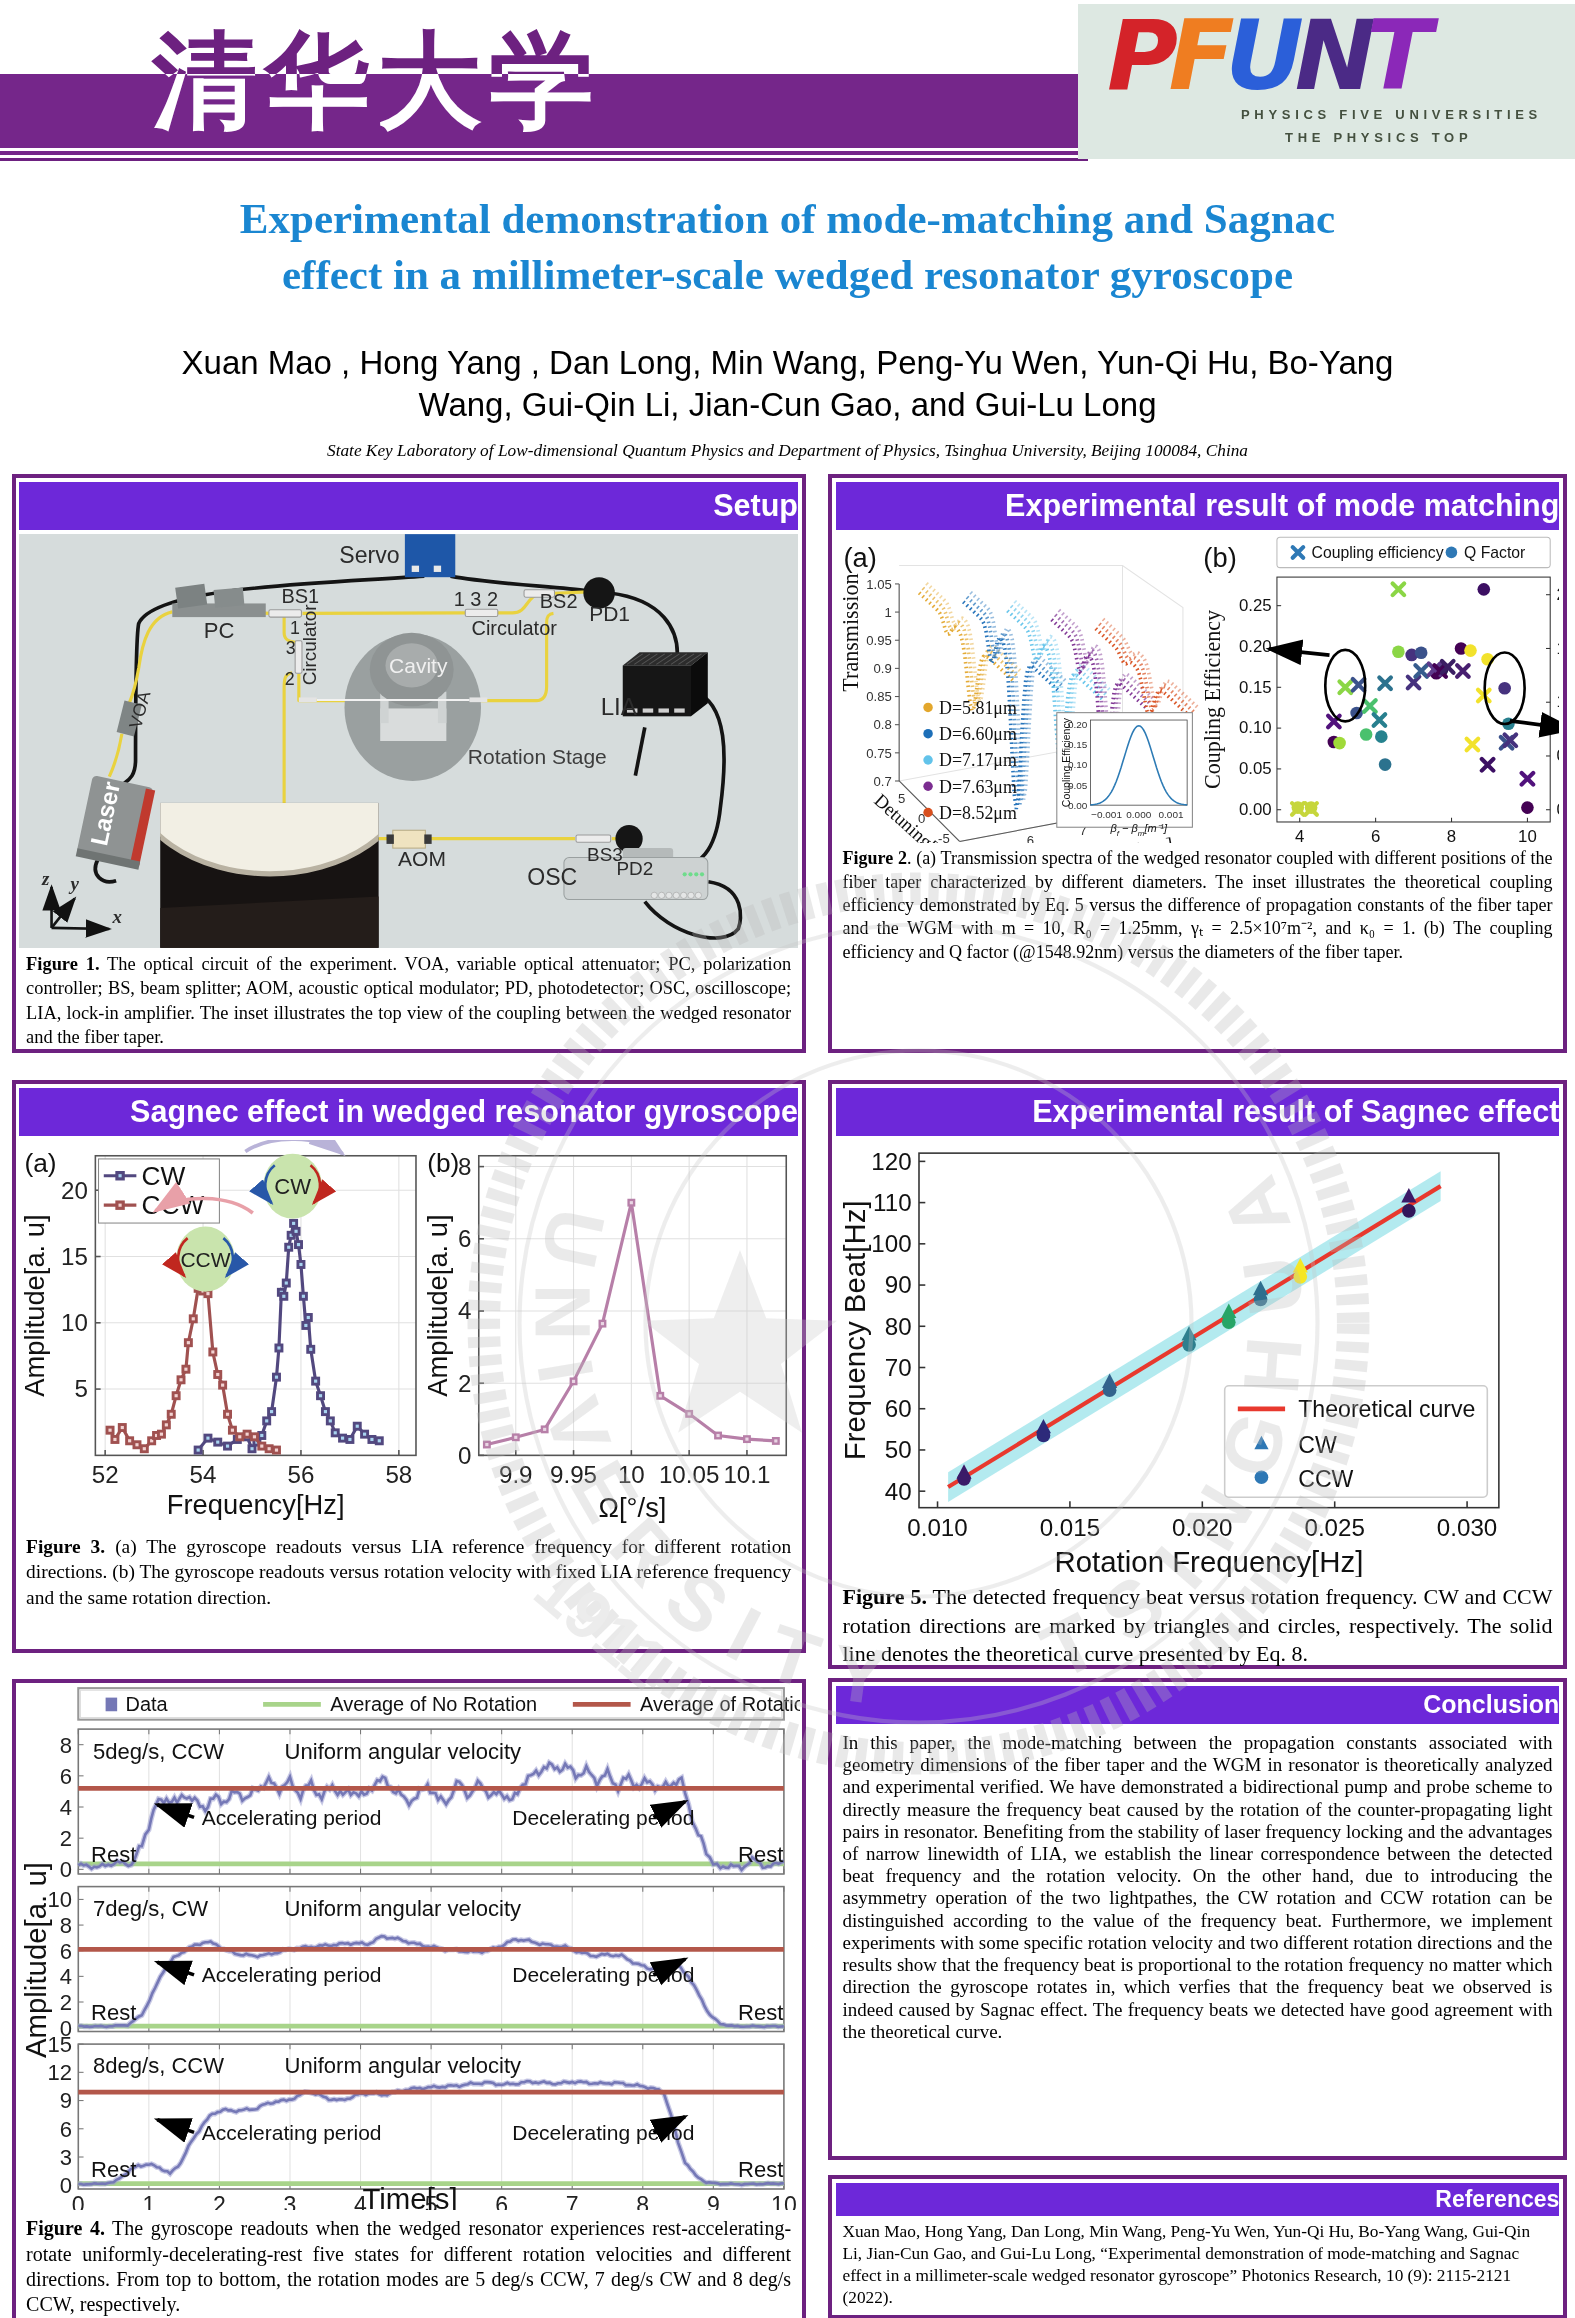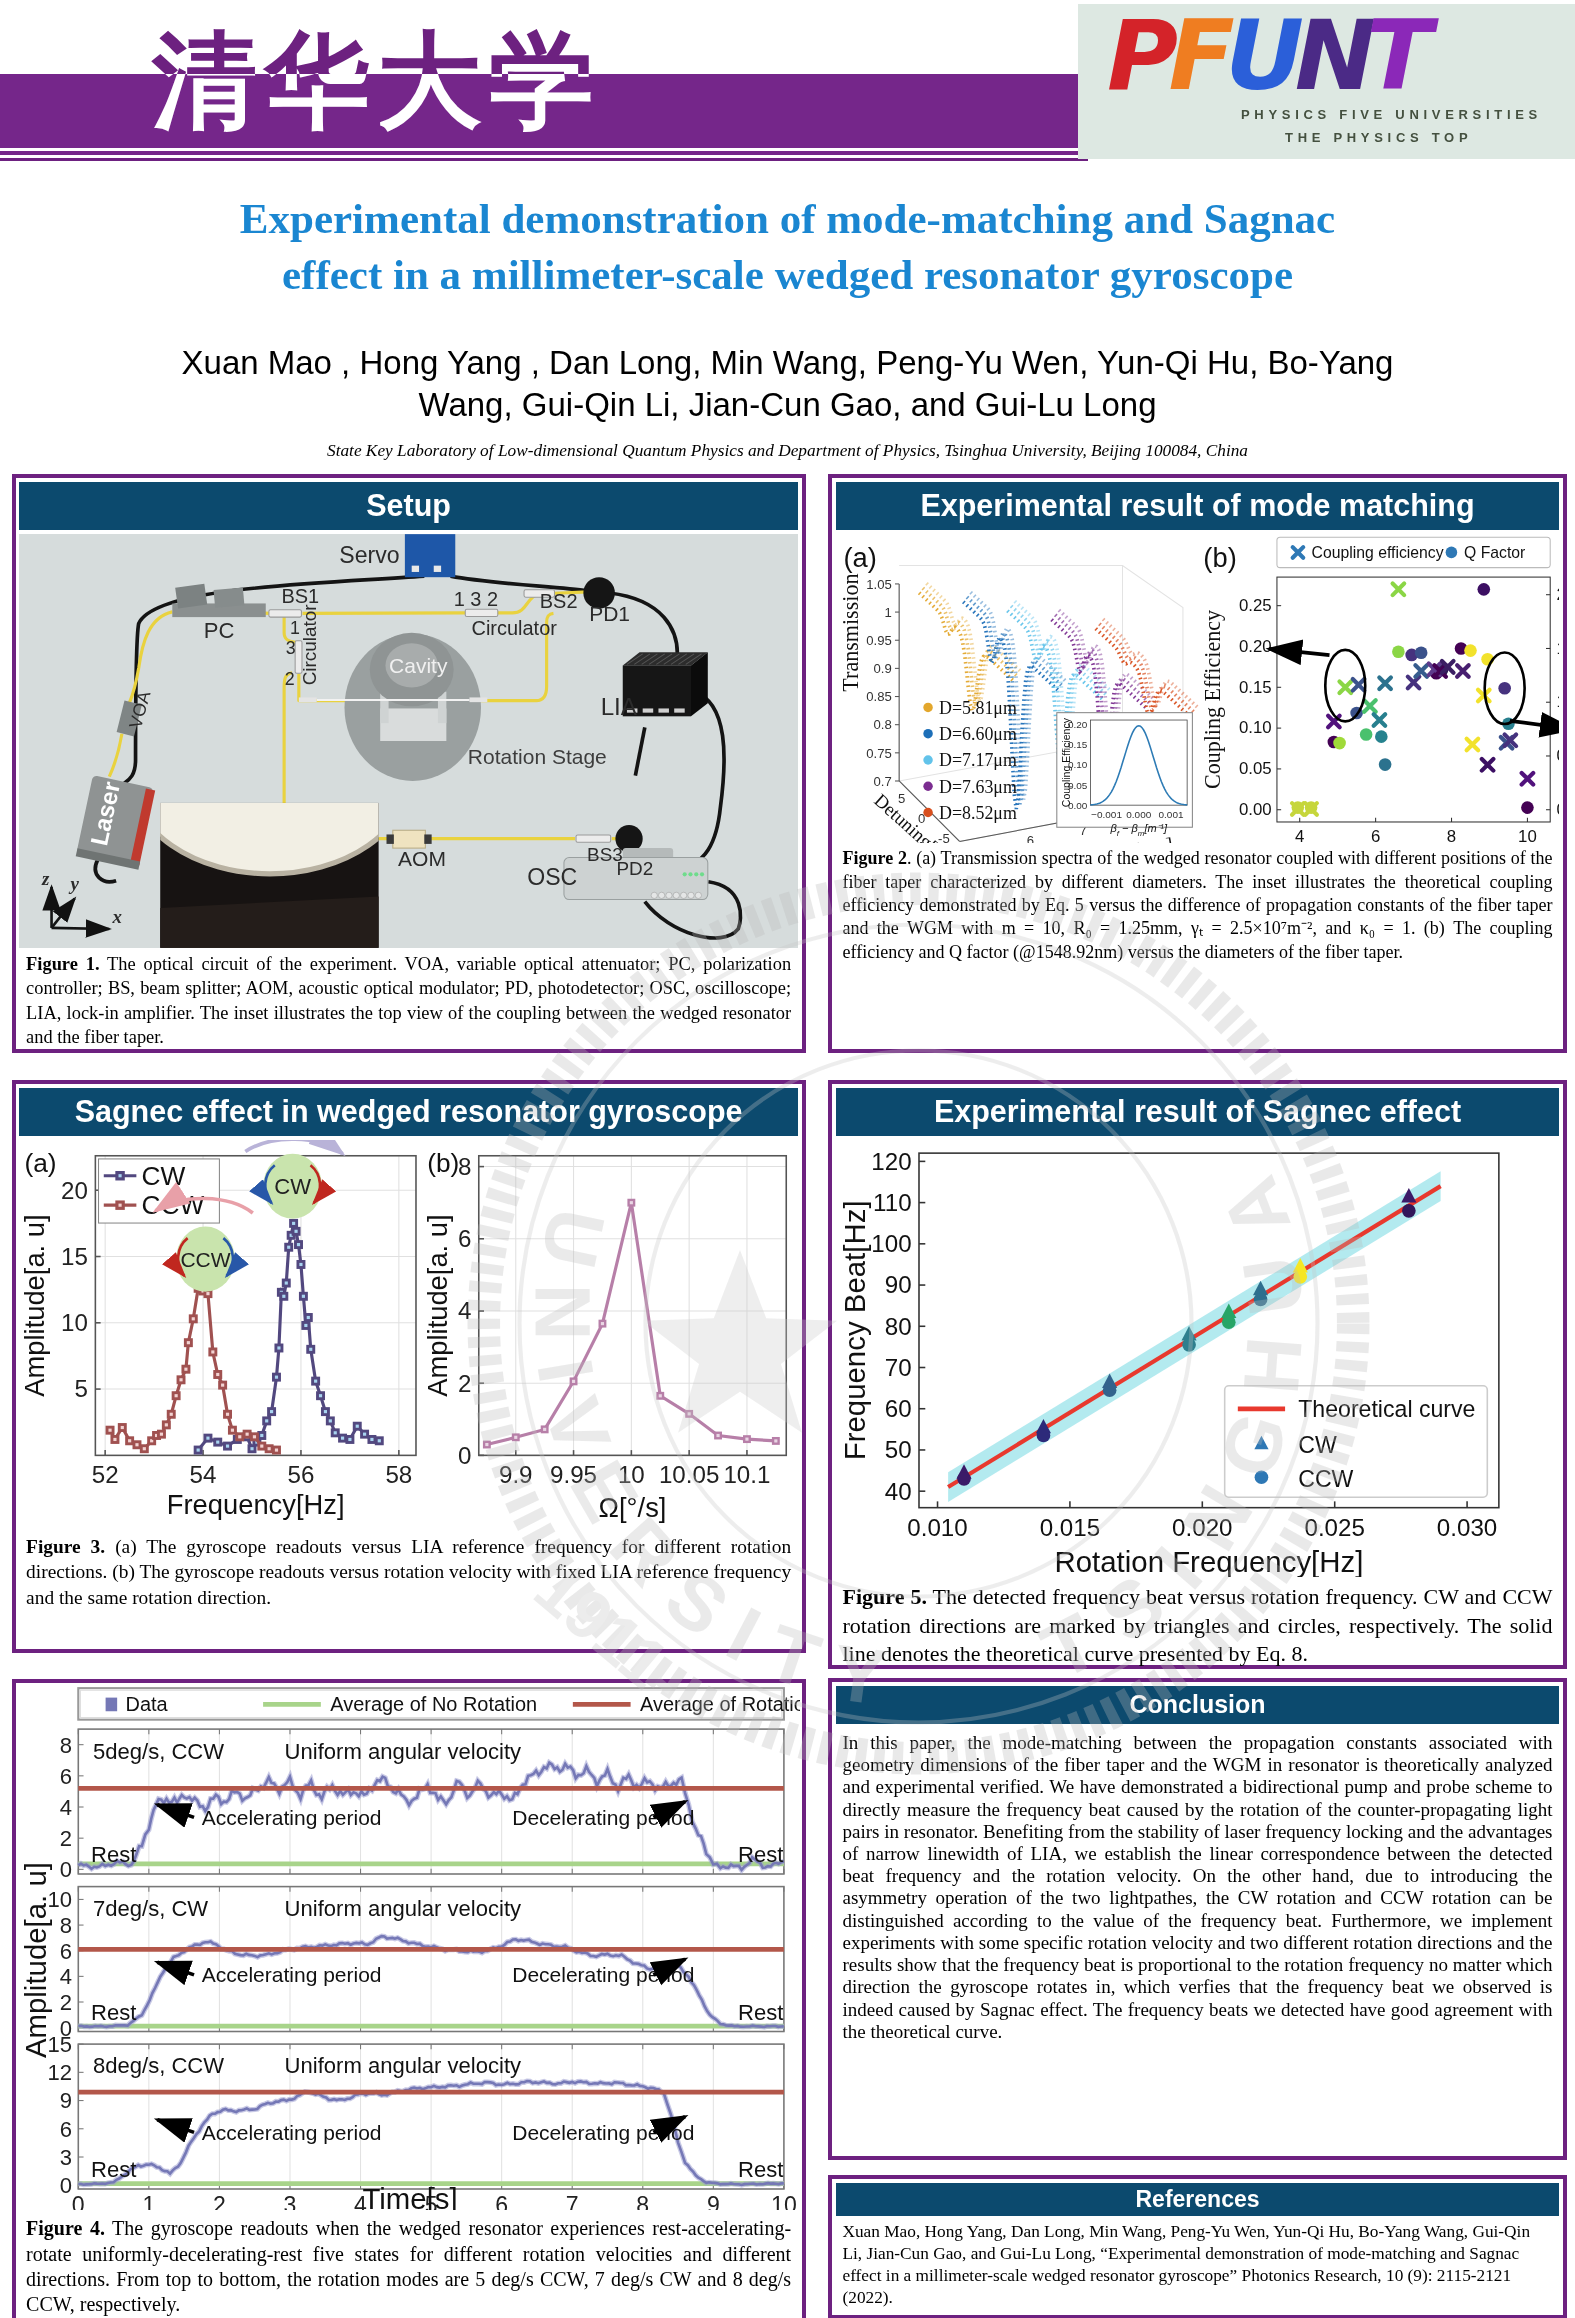--- a/index.html
+++ b/index.html
@@ -20,21 +20,21 @@
              font-size:13px;letter-spacing:4.7px;white-space:nowrap;}
   .title{position:absolute;left:31.5px;top:191px;width:1512px;text-align:center;
          font-family:"Liberation Serif",serif;font-weight:bold;font-size:43px;
          color:#1a86d1;line-height:1.3;}
   .authors{position:absolute;left:31.5px;top:342px;width:1512px;text-align:center;
            font-family:Liberation Sans, sans-serif;font-size:33px;color:#000;line-height:1.28;}
   .affil{position:absolute;left:31.5px;top:441px;width:1512px;text-align:center;
          font-family:"Liberation Serif",serif;font-style:italic;font-size:17.3px;color:#000;}
   
   .panel{position:absolute;border:4.7px solid #6d2180;background:#fff;box-sizing:border-box;}
-  .phead{margin:3.7px;background:#0c4a6e;color:#fff;text-align:center;font-weight:bold;
+  .phead{margin:3.7px;background:#6d28d9;color:#fff;text-align:right;font-weight:bold;
          font-size:30.5px;padding:6.8px 0;}
   .phead.small{font-size:25px;padding:4.7px 0;}
   .caption{font-family:"Liberation Serif",serif;text-align:justify;color:#000;
            padding:4.2px 10.5px 3.2px;}
   .caption b{font-weight:bold;}
   .bodytext{font-family:"Liberation Serif",serif;text-align:justify;color:#000;}
   .figrow{display:flex;margin:0 3.7px;}
   
   #fig1{position:relative;margin:0 3.7px;background:#d6dcdc;}
   .wm{position:absolute;pointer-events:none;z-index:40;}

